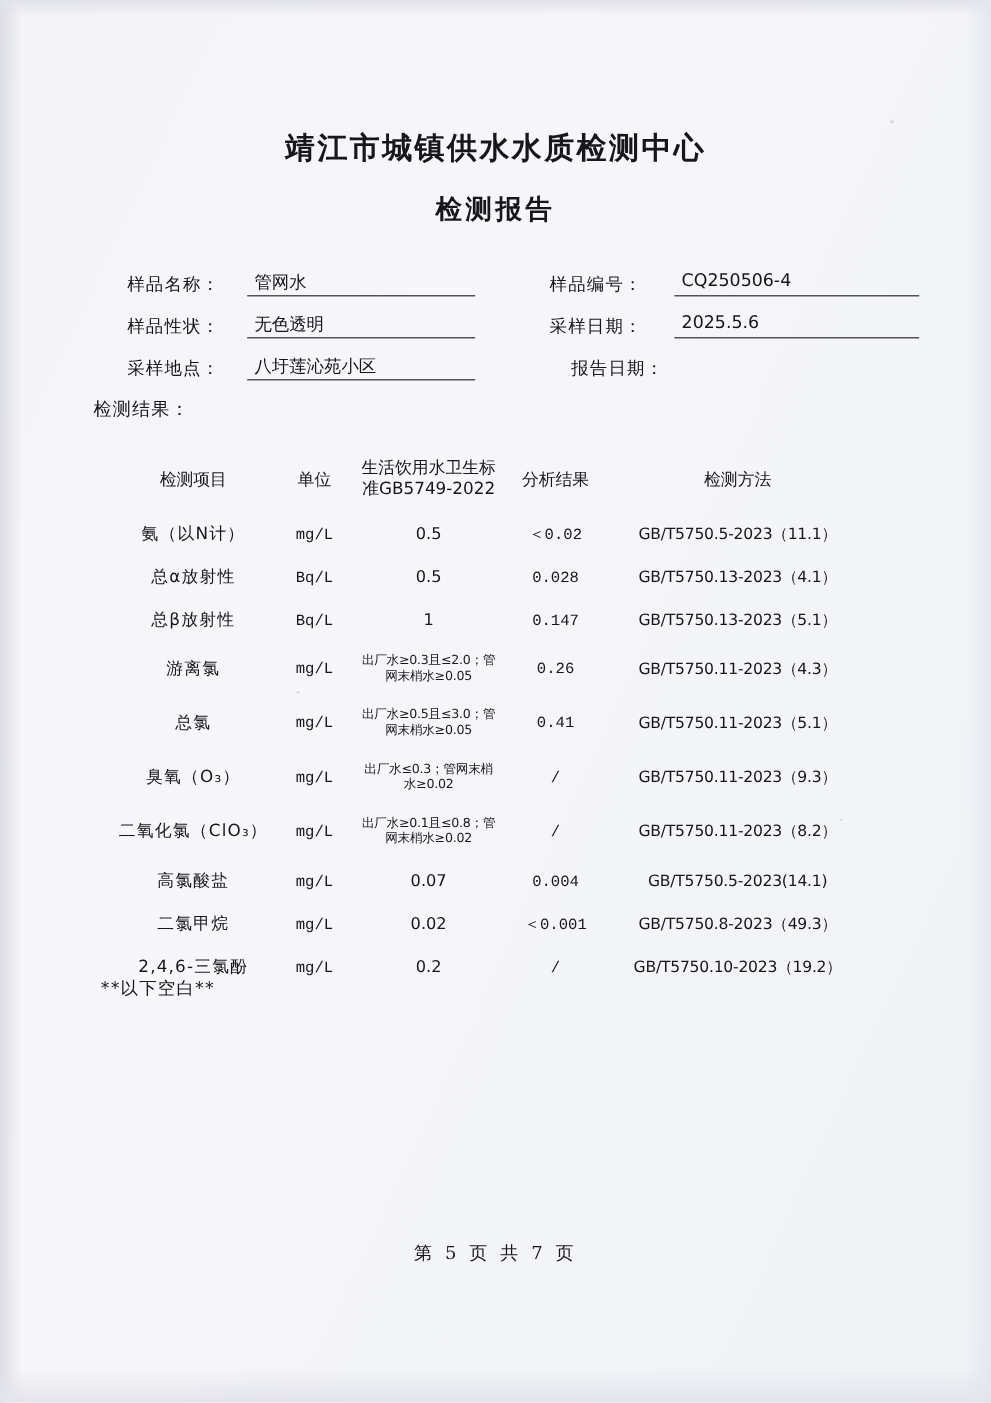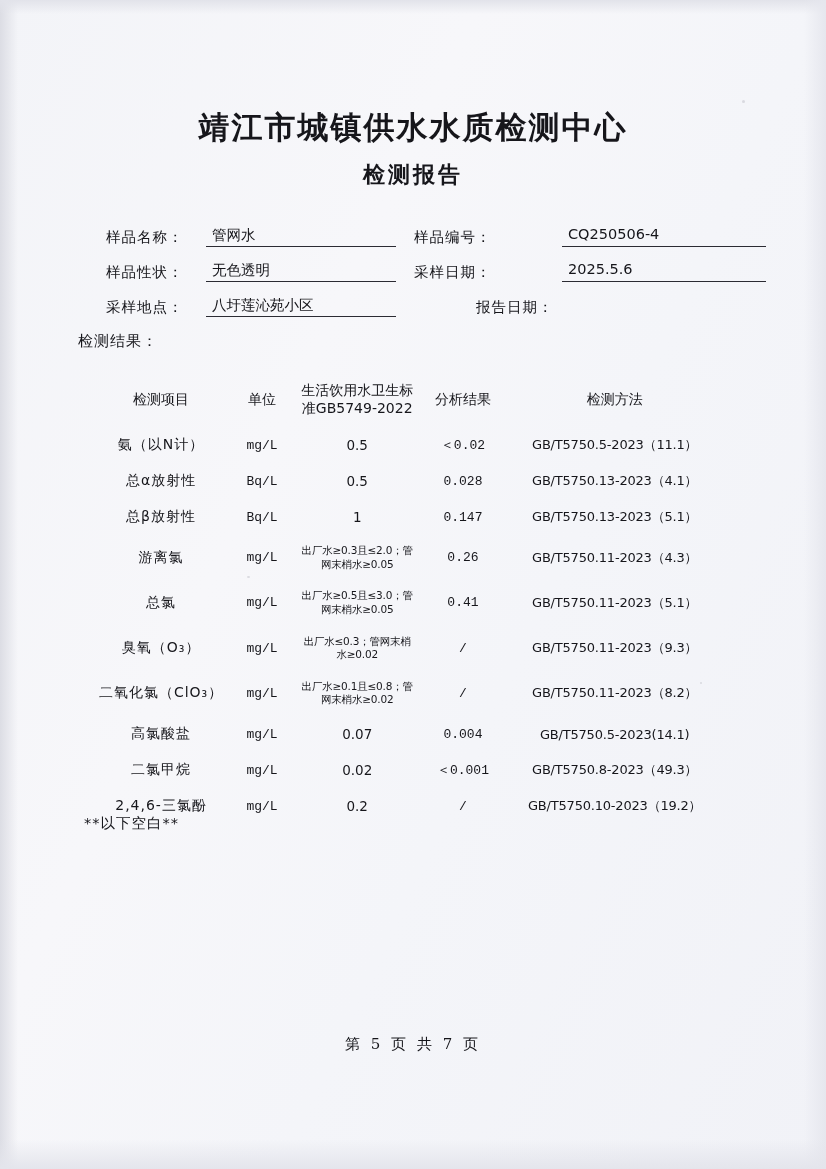--- a/index.html
+++ b/index.html
@@ -39,21 +39,21 @@
     background: linear-gradient(0deg, #e4e5ec 0%, rgba(243,244,248,0) 100%);
   }
 
   .title1 {
     position: absolute;
     top: 107px;
     left: 0; width: 826px;
     text-align: center;
     font-family: "DejaVu Serif", serif;
     font-weight: bold;
-    font-size: 31px;
+    font-size: 25px;
     letter-spacing: 2px;
     color: #16161b;
   }
   .title2 {
     position: absolute;
     top: 160px;
     left: 0; width: 826px;
     text-align: center;
     font-family: "DejaVu Serif", serif;
     font-weight: bold;
@@ -95,21 +95,21 @@
   .meta-left {
     width: 370px;
     display: flex;
     align-items: flex-end;
   }
   .meta-left .meta-value { width: 178px; }
   .meta-right {
     display: flex;
     align-items: flex-end;
   }
-  .meta-right .meta-value { width: 192px; margin-left: 44px; }
+  .meta-right .meta-value { width: 192px; }
 
   .results-label {
     position: absolute;
     top: 332px;
     left: 78px;
     font-size: 15px;
     letter-spacing: 1px;
     color: #15151a;
   }
 

